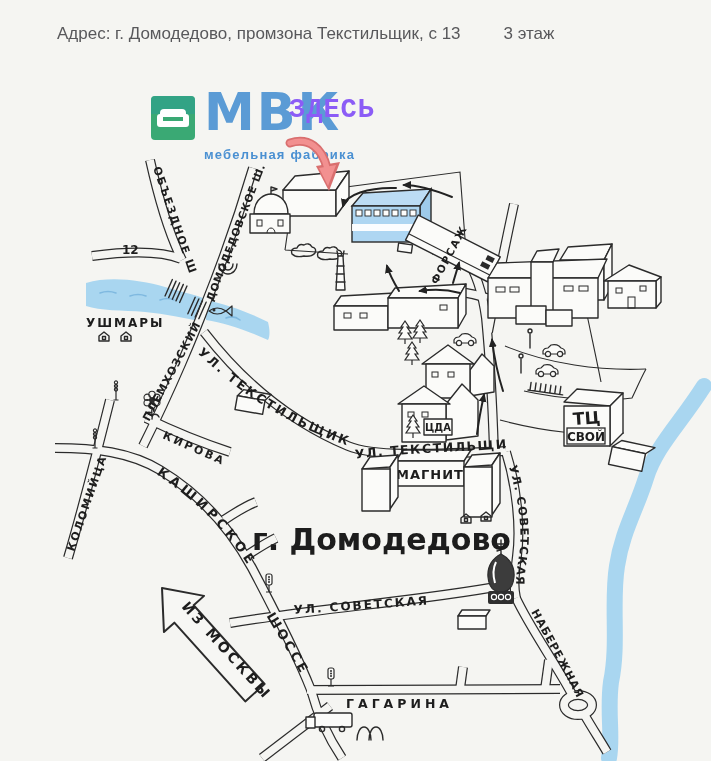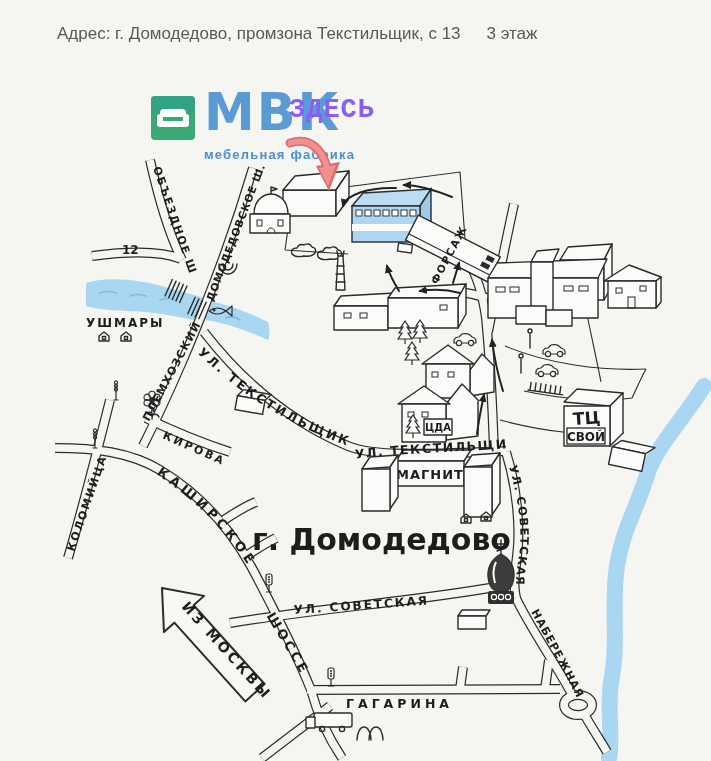--- a/index.html
+++ b/index.html
@@ -1,19 +1,19 @@
 <!DOCTYPE html>
 <html><head>
 <meta charset="utf-8">
 <style>
   html,body{margin:0;padding:0;background:#dcdcda;}
   .page{position:relative;width:711px;height:761px;background:#f5f5f2;overflow:hidden;
         font-family:"Liberation Sans",sans-serif;}
   .hdr{position:absolute;left:57px;top:21px;color:#58585b;font-size:17px;line-height:26px;}
-  .hdr .floor{margin-left:26px;}
+  .hdr .floor{margin-left:43px;}
   .logo{position:absolute;left:150px;top:95px;display:flex;align-items:flex-start;}
   .logo-icn{width:46px;height:46px;margin-right:8px;}
   .brand{font-size:51px;font-weight:bold;color:#5b9bd5;letter-spacing:2px;line-height:36px;
          font-family:"DejaVu Sans",sans-serif;}
   .tagline{font-size:13px;color:#4a90d2;letter-spacing:1.2px;margin-top:16px;font-weight:bold;}
   .here{position:absolute;left:289px;top:95px;font-size:27px;font-weight:bold;color:#8b5cf6;
         letter-spacing:1px;font-family:Liberation Mono, monospace;}
   svg.map{position:absolute;left:0;top:0;}
   .rc{fill:none;stroke:#2b2b2b;stroke-width:10;stroke-linejoin:round;}
   .rf{fill:none;stroke:#f5f5f2;stroke-width:7.6;stroke-linejoin:round;}

